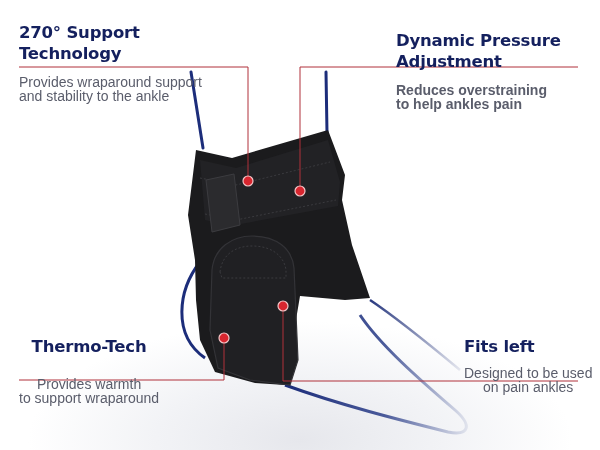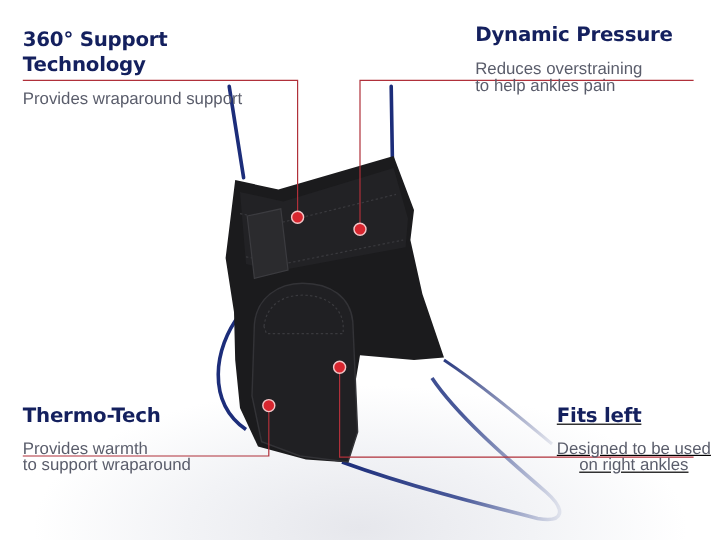--- a/index.html
+++ b/index.html
@@ -5,25 +5,25 @@
     html, body { margin:0; padding:0; }
     body { width:600px; height:450px; overflow:hidden; background:#ffffff; font-family:"Liberation Sans", sans-serif; }
     .stage { position:relative; width:600px; height:450px; overflow:hidden;
       background: radial-gradient(ellipse 320px 140px at 300px 440px, #e6e7ec 0%, #f2f3f6 45%, #ffffff 85%); }
     .product { position:absolute; left:0; top:0; width:600px; height:450px; }
     .feature { position:absolute; }
     .feature h2 { margin:0; font-family:"DejaVu Sans", sans-serif; font-weight:bold; color:#14205e; font-size:16.5px; line-height:21px; letter-spacing:-0.2px; }
     .feature p { margin:0; color:#5a5d6b; font-size:14px; line-height:14px; }
     .f1 { left:19px; top:22px; }
     .f1 p { margin-top:11px; }
-    .f2 { left:396px; top:18px; }
-    .f2 p { margin-top:11px; }
-    .f3 { left:19px; top:336px; }
-    .f3 p { margin-top:9px; }
-    .f4 { left:464px; top:336px;text-decoration:underline; }
+    .f2 { left:396px; top:30px; }
+    .f2 p { margin-top:11px;font-weight:bold; }
+    .f3 { left:19px; top:336px;text-align:center; }
+    .f3 p { margin-top:20px; }
+    .f4 { left:464px; top:336px; }
     .f4 p { margin-top:9px;text-align:center; }
   </style>
 </head>
 <body>
 
 <div class="stage">
 
   <svg class="product" viewBox="0 0 600 450" xmlns="http://www.w3.org/2000/svg">
     <defs>
       <linearGradient id="strapFade" x1="0" y1="0" x2="1" y2="0">
@@ -70,31 +70,33 @@
     <g fill="#d8262f" stroke="#f4c6c8" stroke-width="1.2">
       <circle cx="248" cy="181" r="5"></circle>
       <circle cx="300" cy="191" r="5"></circle>
       <circle cx="224" cy="338" r="5"></circle>
       <circle cx="283" cy="306" r="5"></circle>
     </g>
   </svg>
 
   <div class="feature f1">
     <h2>
-      <span>360° Support</span><br>
+      <span>270° Support</span><br>
       <span>Technology</span>
     </h2>
     <p>
       <span>Provides wraparound support</span><br>
+      <span>and stability to the ankle</span>
     </p>
   </div>
 
   <div class="feature f2">
     <h2>
       <span>Dynamic Pressure</span><br>
+      <span>Adjustment</span>
     </h2>
     <p>
       <span>Reduces overstraining</span><br>
       <span>to help ankles pain</span>
     </p>
   </div>
 
   <div class="feature f3">
     <h2>
       <span>Thermo-Tech</span><br>
@@ -104,16 +106,16 @@
       <span>to support wraparound</span>
     </p>
   </div>
 
   <div class="feature f4">
     <h2>
       <span>Fits left</span><br>
     </h2>
     <p>
       <span>Designed to be used</span><br>
-      <span>on right ankles</span>
+      <span>on pain ankles</span>
     </p>
   </div>
 </div>
 
 </body></html>

